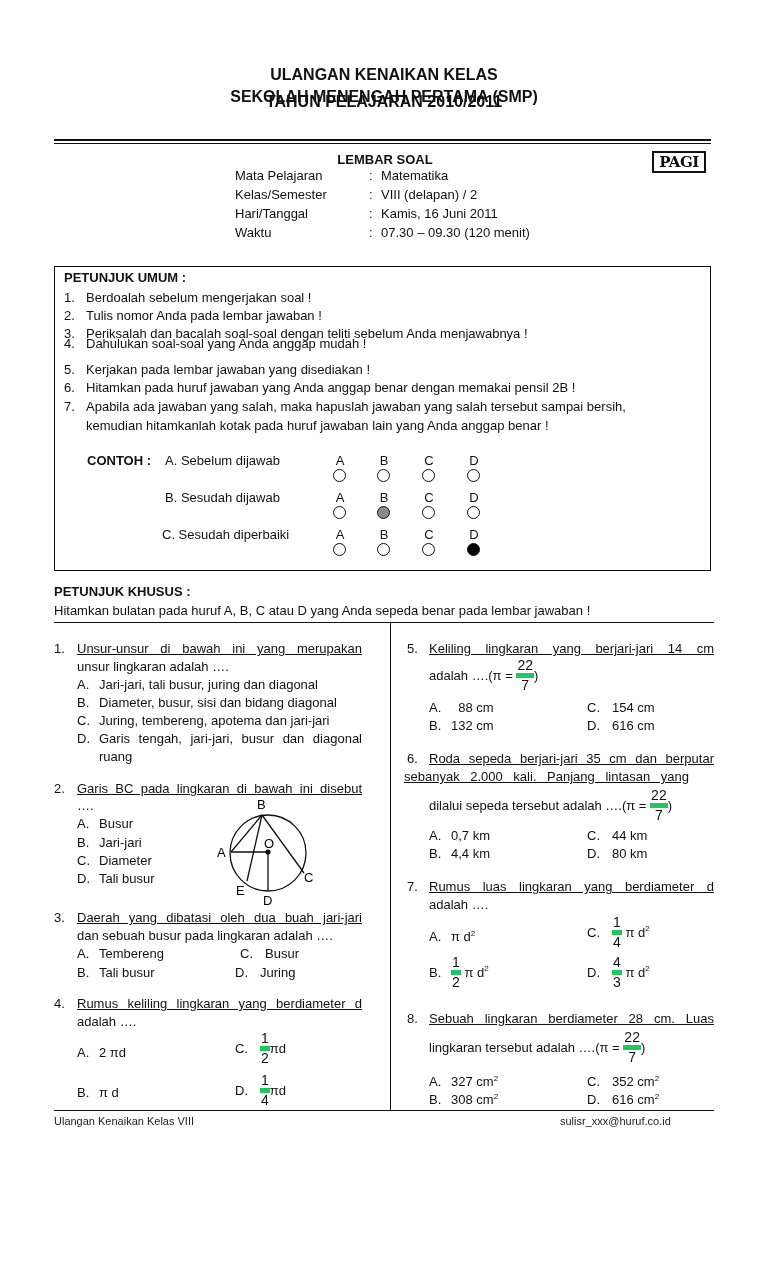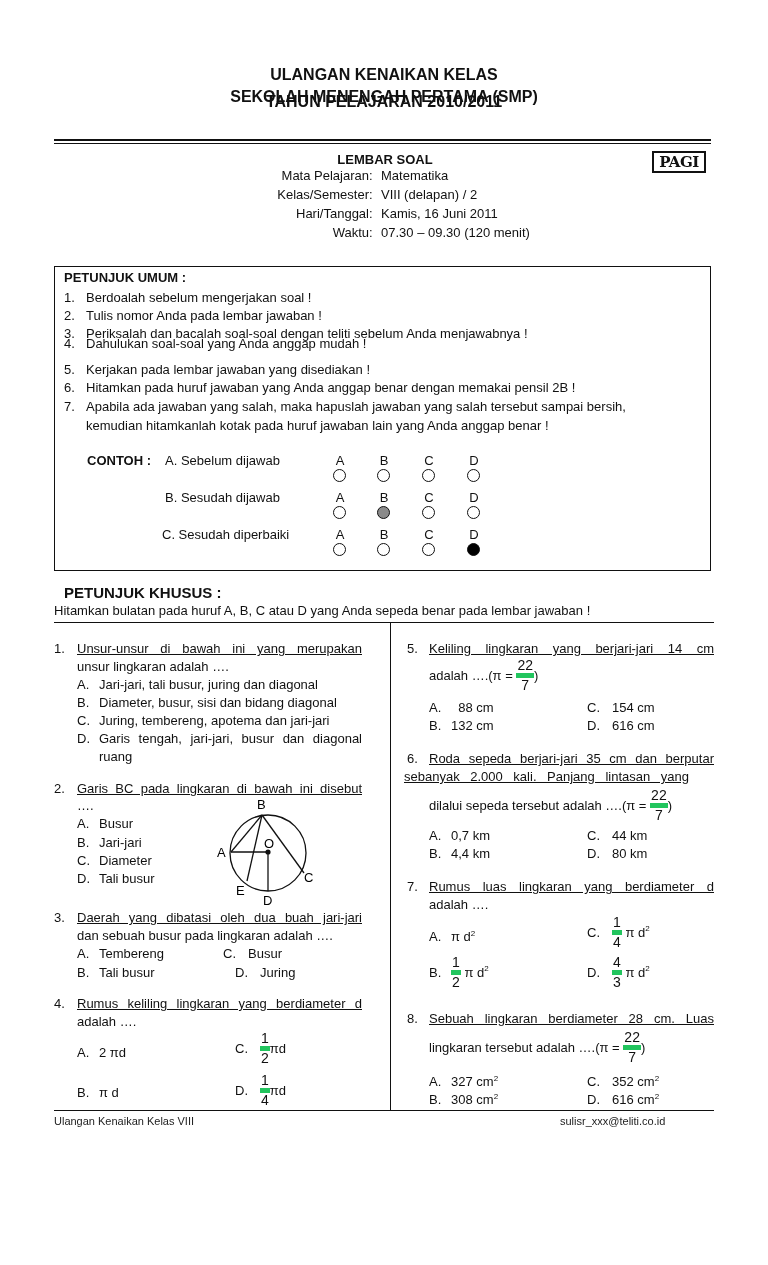--- a/index.html
+++ b/index.html
@@ -5,31 +5,31 @@
   html, body { margin: 0; padding: 0; background: #ffffff; }
   body { width: 768px; height: 1265px; position: relative; overflow: hidden;
          font-family: "Liberation Sans", sans-serif; color: #111; font-size: 13px; }
   .abs { position: absolute; }
   .title { left: 0; width: 768px; text-align: center; font-weight: bold; font-size: 16px; line-height: 22px; }
   .dbl-rule { left: 54px; width: 657px; height: 5px; border-top: 2px solid #111; border-bottom: 1px solid #111; box-sizing: border-box; }
   .sheet-title { left: 330px; width: 110px; text-align: center; font-weight: bold; font-size: 13px; }
   .pagi { left: 652px; top: 151px; width: 54px; height: 22px; border: 2px solid #111; box-sizing: border-box;
           font-family: "DejaVu Serif", serif; font-weight: bold; font-size: 15px; line-height: 18px; text-align: center; letter-spacing: -0.5px; }
   .meta-row { left: 235px; height: 19px; line-height: 19px; font-size: 13px; }
-  .meta-row .k { display: inline-block; width: 134px; text-align: right; }
+  .meta-row .k { display: inline-block; width: 134px; }
   .meta-row .c { display: inline-block; width: 12px; }
   .box { left: 54px; top: 266px; width: 657px; height: 305px; border: 1px solid #111; box-sizing: border-box; }
   .box-head { left: 64px; top: 270px; font-weight: bold; font-size: 13px; }
   .rule { left: 64px; font-size: 13px; line-height: 18px; }
   .rule .n { display: inline-block; width: 22px; }
   .rule-cont { left: 86px; font-size: 13px; }
   .ex-label { font-size: 13px; }
   .bubble-letter { width: 16px; text-align: center; font-size: 13px; }
   .bubble { width: 13px; height: 13px; border: 1px solid #111; border-radius: 50%; box-sizing: border-box; background: #fff; }
-  .khusus-head { left: 64px; top: 584px; font-weight: bold; font-size: 15px; }
+  .khusus-head { left: 54px; top: 584px; font-weight: bold; font-size: 13px; }
   .khusus-text { left: 54px; top: 603px; font-size: 13px; }
   .hrule { height: 0; border-top: 1px solid #111; }
   .vrule { width: 0; border-left: 1px solid #111; }
   .q { font-size: 13px; line-height: 18px; }
   .qn { left: 54px; }
   .qtext { text-align: justify; text-align-last: justify; text-decoration: underline; }
   .frac { display: inline-block; vertical-align: middle; text-align: center; font-size: 14px; line-height: 15px; }
   .frac .num { display: block; border-bottom: 5px solid #22c55e; padding: 0 1px; }
   .frac .den { display: block; }
   sup { font-size: 8px; }
@@ -137,21 +137,21 @@
   <text x="94" y="87" font-size="13" font-family="Liberation Sans, sans-serif">C</text>
   <text x="26" y="100" font-size="13" font-family="Liberation Sans, sans-serif">E</text>
   <text x="53" y="110" font-size="13" font-family="Liberation Sans, sans-serif">D</text>
 </svg>
 
 <div class="abs q qn" style="top:909px">3.</div>
 <div class="abs q qtext" style="left:77px;top:909px;width:285px">Daerah yang dibatasi oleh dua buah jari-jari</div>
 <div class="abs q" style="left:77px;top:927px">dan sebuah busur pada lingkaran adalah ….</div>
 <div class="abs q" style="left:77px;top:945px"><span style="display:inline-block;width:22px">A.</span><span>Tembereng</span></div>
 <div class="abs q" style="left:77px;top:964px"><span style="display:inline-block;width:22px">B.</span><span>Tali busur</span></div>
-<div class="abs q" style="left:223px;top:945px"><span style="display:inline-block;width:25px">C.</span><span>Busur</span></div>
+<div class="abs q" style="left:240px;top:945px"><span style="display:inline-block;width:25px">C.</span><span>Busur</span></div>
 <div class="abs q" style="left:235px;top:964px"><span style="display:inline-block;width:25px">D.</span><span>Juring</span></div>
 
 <div class="abs q qn" style="top:995px">4.</div>
 <div class="abs q qtext" style="left:77px;top:995px;width:285px">Rumus keliling lingkaran yang berdiameter d</div>
 <div class="abs q" style="left:77px;top:1013px">adalah ….</div>
 <div class="abs q" style="left:77px;top:1044px"><span style="display:inline-block;width:22px">A.</span><span>2 πd</span></div>
 <div class="abs q" style="left:77px;top:1084px"><span style="display:inline-block;width:22px">B.</span><span>π d</span></div>
 <div class="abs q" style="left:235px;top:1031px">
   <span style="display:inline-block;width:25px;vertical-align:middle">C.</span><span class="frac"><span class="num">1</span><span class="den">2</span></span><span style="vertical-align:middle">πd</span>
 </div>
@@ -202,13 +202,13 @@
   <span style="vertical-align:middle">lingkaran tersebut adalah ….(π =</span>
   <span class="frac"><span class="num">22</span><span class="den">7</span></span><span style="vertical-align:middle">)</span>
 </div>
 <div class="abs q" style="left:429px;top:1070px"><span style="display:inline-block;width:22px">A.</span><span>327 cm</span><sup>2</sup></div>
 <div class="abs q" style="left:429px;top:1088px"><span style="display:inline-block;width:22px">B.</span><span>308 cm</span><sup>2</sup></div>
 <div class="abs q" style="left:587px;top:1070px"><span style="display:inline-block;width:25px">C.</span><span>352 cm</span><sup>2</sup></div>
 <div class="abs q" style="left:587px;top:1088px"><span style="display:inline-block;width:25px">D.</span><span>616 cm</span><sup>2</sup></div>
 
 <div class="abs hrule" style="left:54px;top:1110px;width:660px"></div>
 <div class="abs footer" style="left:54px;top:1115px">Ulangan Kenaikan Kelas VIII</div>
-<div class="abs footer" style="left:560px;top:1115px">sulisr_xxx@teliti.co.id</div>
+<div class="abs footer" style="left:560px;top:1115px">sulisr_xxx@huruf.co.id</div>
 
 </body></html>

